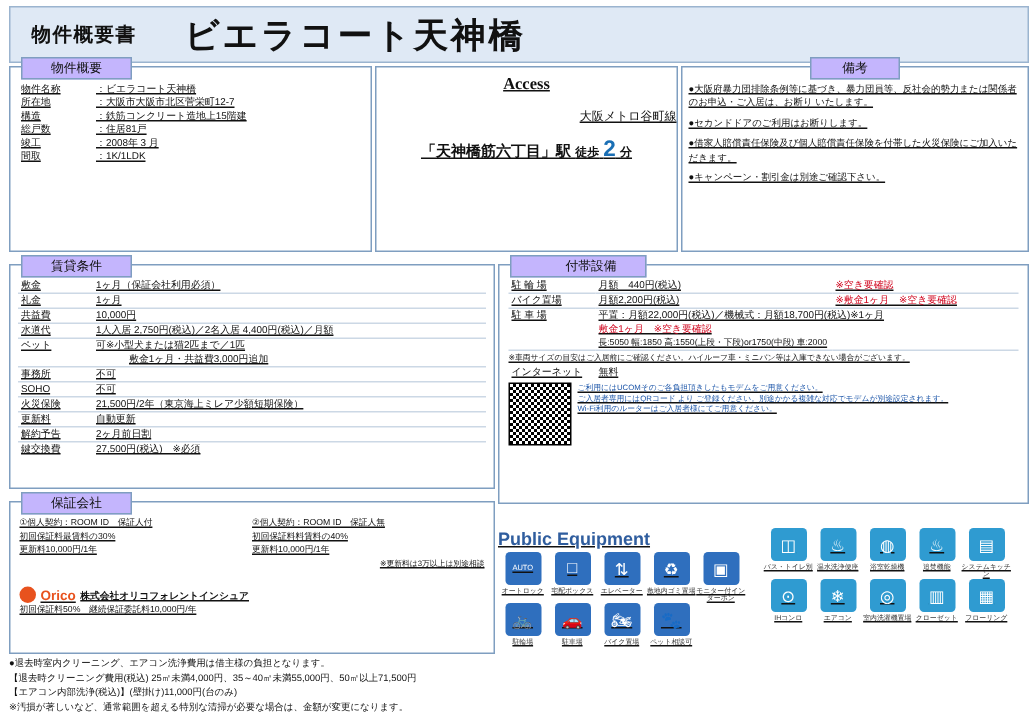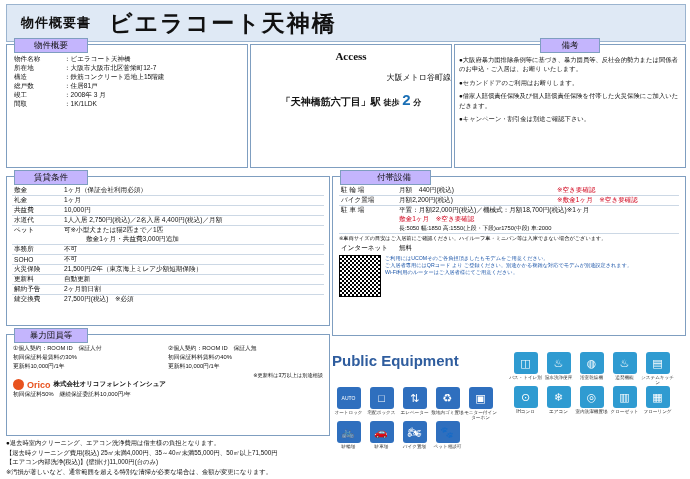--- a/index.html
+++ b/index.html
@@ -14,25 +14,25 @@
   
   .header{
     position:absolute;left:6px;top:4px;width:678px;height:36px;
     background:#dfe9f5;border:1px solid #9bb4cf;
     display:flex;align-items:center;
   }
   .header .h-title{
     font-size:13px;font-weight:bold;letter-spacing:1px;margin-left:14px;color:#111;
   }
   .header .h-name{
-    font-size:23px;font-weight:bold;letter-spacing:2px;margin-left:18px;color:#111;
-  }
-
-  
-  .box{position:absolute;border:1px solid #7f9ec0;background:#fff;}
+    font-size:23px;font-weight:bold;letter-spacing:2px;margin-left:32px;color:#111;
+  }
+
+  
+  .box{position:absolute;border:1px solid #7f9ec0;background:#fff;text-decoration:underline;}
   .cap{
     position:absolute;background:#c4b5fd;border:1px solid #7f9ec0;
     font-weight:normal;font-size:8.5px;text-align:center;line-height:13px;height:13px;
   }
 
   
   table{border-collapse:collapse;font-size:6.6px;width:100%;}
   td{padding:0 2px;vertical-align:middle;}
   .lbl{width:46px;color:#111;}
   .rowline td{border-bottom:1px solid #ccd8e5;}
@@ -62,36 +62,36 @@
   #cap-equip{left:340px;top:170px;width:72px;padding-left:17px;}
 
   .red{color:#d0021b;}
   .blue{color:#1a54a8;}
   .small{font-size:5.8px;}
   .xsmall{font-size:5.2px;}
 
   
   #panel-public{left:332px;top:352px;width:175px;height:96px;border:none;}
   #panel-room{left:509px;top:352px;width:175px;height:96px;border:none;}
-  .panel-ttl{font-size:15px;font-weight:bold;color:#2f5d9e;margin-bottom:18px;}
+  .panel-ttl{font-size:12px;font-weight:bold;color:#2f5d9e;margin-bottom:2px;}
   .icon-grid{display:flex;flex-wrap:wrap;}
   .icon-cell{width:33px;text-align:center;margin-bottom:1px;}
   .icon-box{
     width:24px;height:22px;margin:0 auto;border-radius:3px;
     display:flex;align-items:center;justify-content:center;
     font-size:11px;color:#fff;
   }
   .ic-label{font-size:4.6px;color:#333;line-height:1.1;margin-top:1px;}
 
   
   .footer{position:absolute;left:6px;top:438px;width:678px;font-size:6.3px;line-height:1.45;}
   .footer div{margin-bottom:0.5px;}
 
   
-  .orico{display:flex;align-items:center;margin-top:0;}
+  .orico{display:flex;align-items:flex-end;margin-top:12px;}
   .orico-mark{width:11px;height:11px;border-radius:50%;background:#e8521e;margin-right:3px;}
 
   
   .qr{width:40px;height:40px;background:
       repeating-linear-gradient(0deg,#000 0 2px,#fff 2px 4px),
       repeating-linear-gradient(90deg,#000 0 2px,#fff 2px 4px);
       background-blend-mode:difference;border:1px solid #000;}
 </style>
 </head>
 <body>
@@ -232,21 +232,21 @@
       </div>
       <div class="xsmall" style="text-align:right;margin-top:1px;">※更新料は3万以上は別途相談</div>
       <div class="orico">
         <div class="orico-mark"></div>
         <span style="font-size:9px;font-weight:bold;color:#e8521e;">Orico</span>
         <span style="font-size:6.5px;font-weight:bold;margin-left:3px;">株式会社オリコフォレントインシュア</span>
       </div>
       <div class="small">初回保証料50%　継続保証委託料10,000円/年</div>
     </div>
   </div>
-  <div class="cap" id="cap-guarantee">暴力団員等</div>
+  <div class="cap" id="cap-guarantee">保証会社</div>
 
   <div class="box" id="box-equip">
     <div style="margin:9px 6px 0 6px;">
       <table>
         <tbody>
             <tr class="rowline">
           <td class="lbl" style="width:54px;">駐 輪 場</td>
           <td>月額　440円(税込)</td>
           <td class="red" style="width:120px;">※空き要確認</td>
         </tr>

